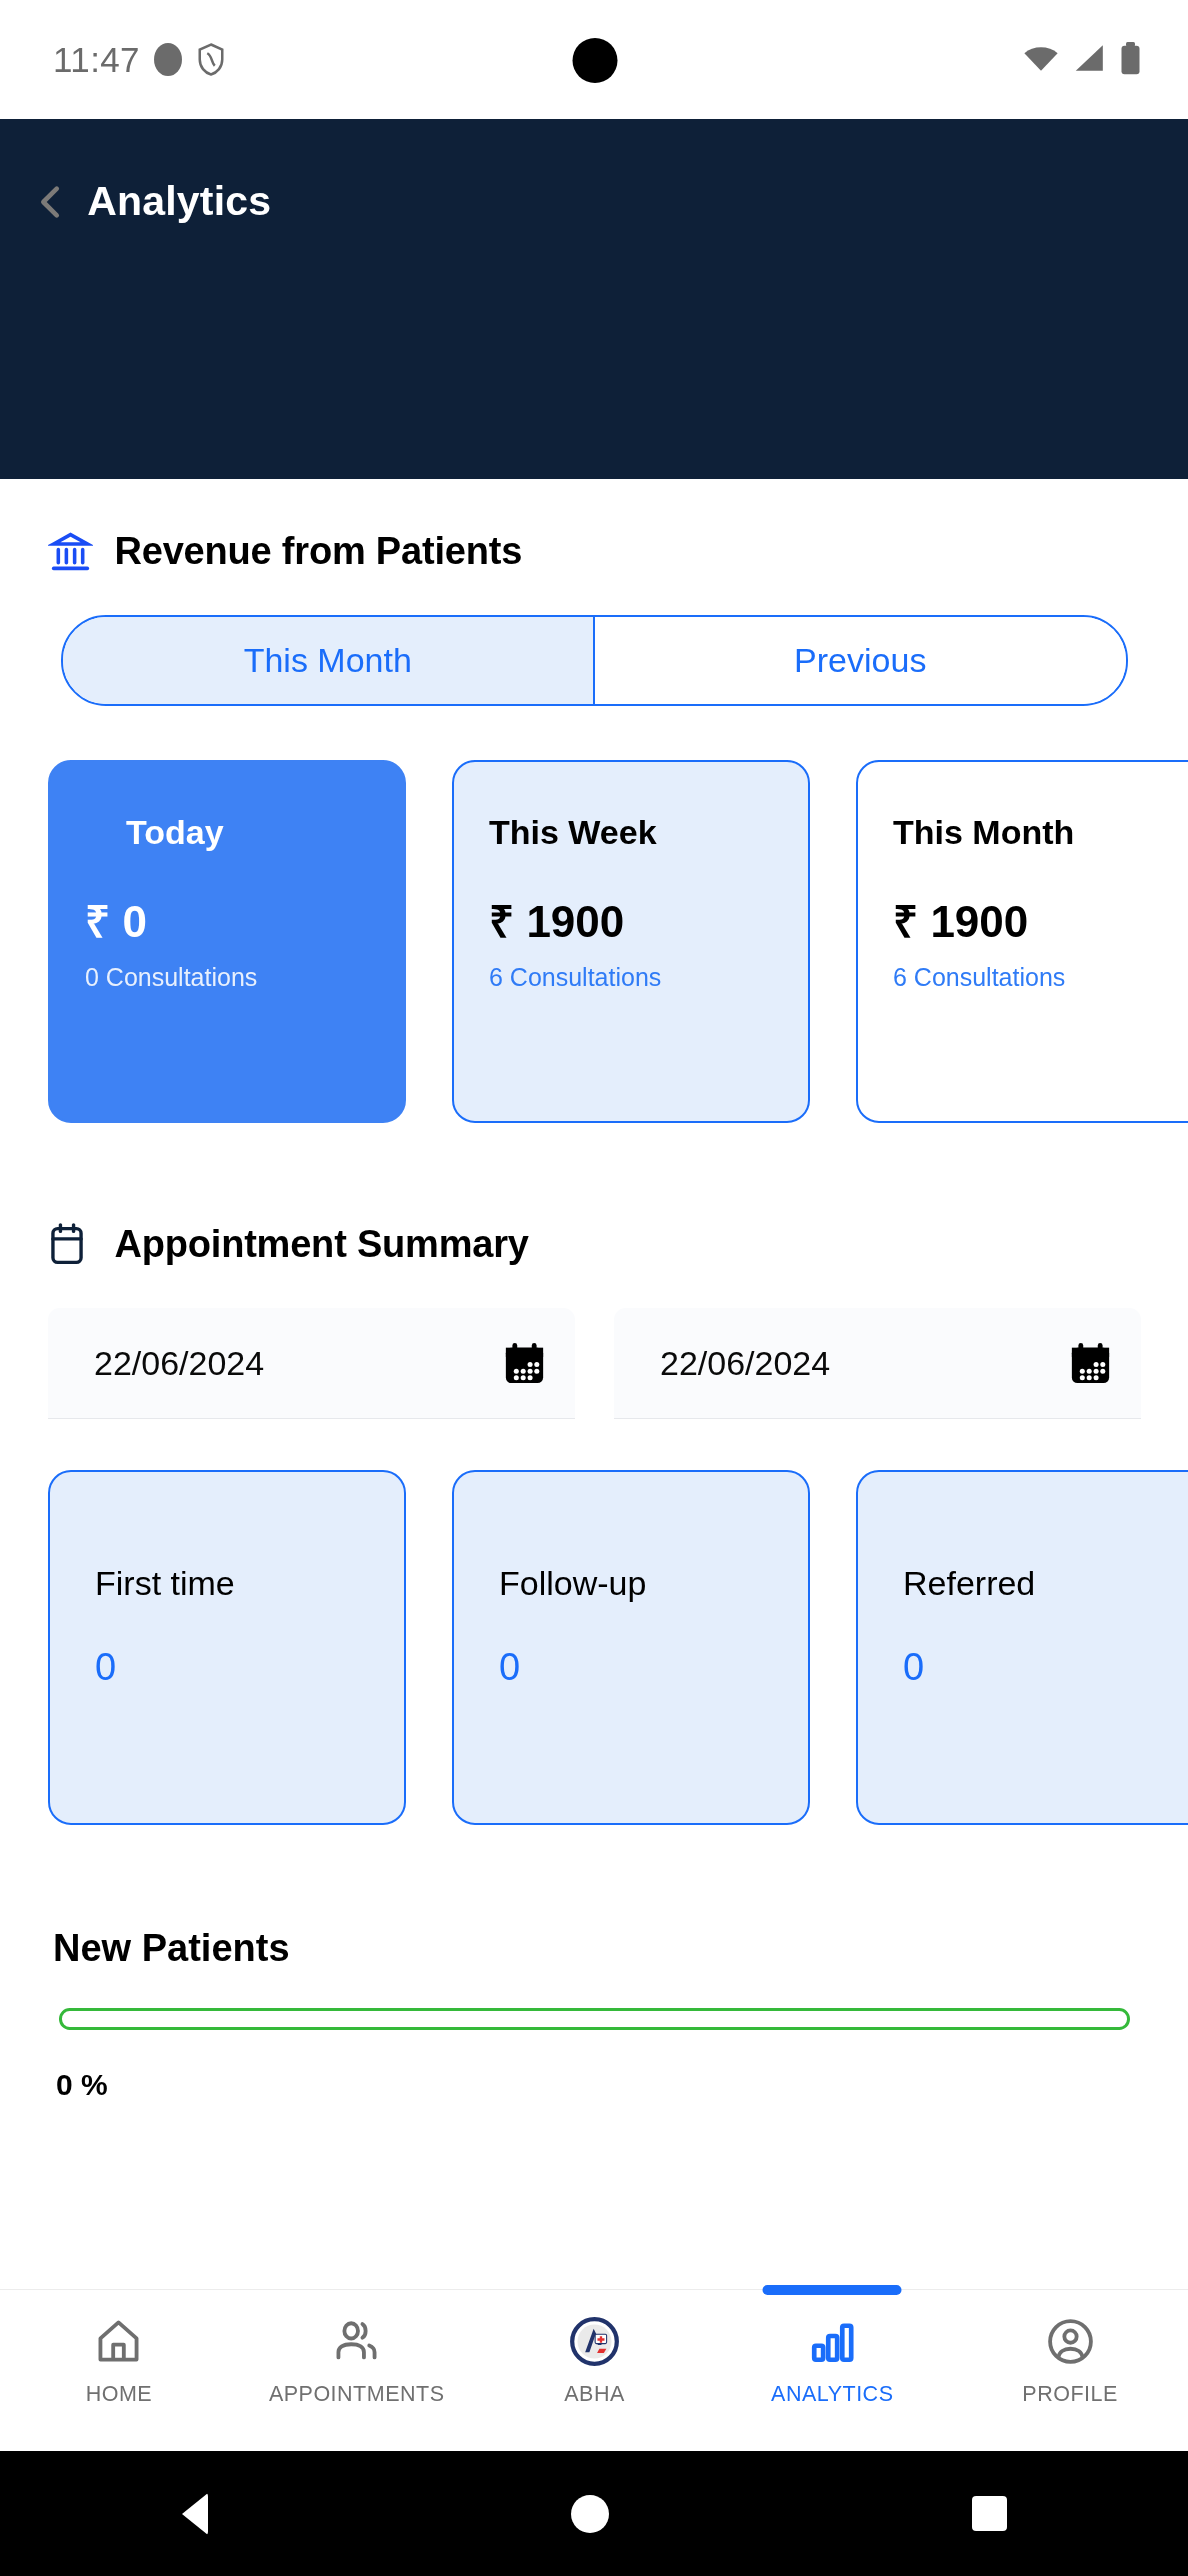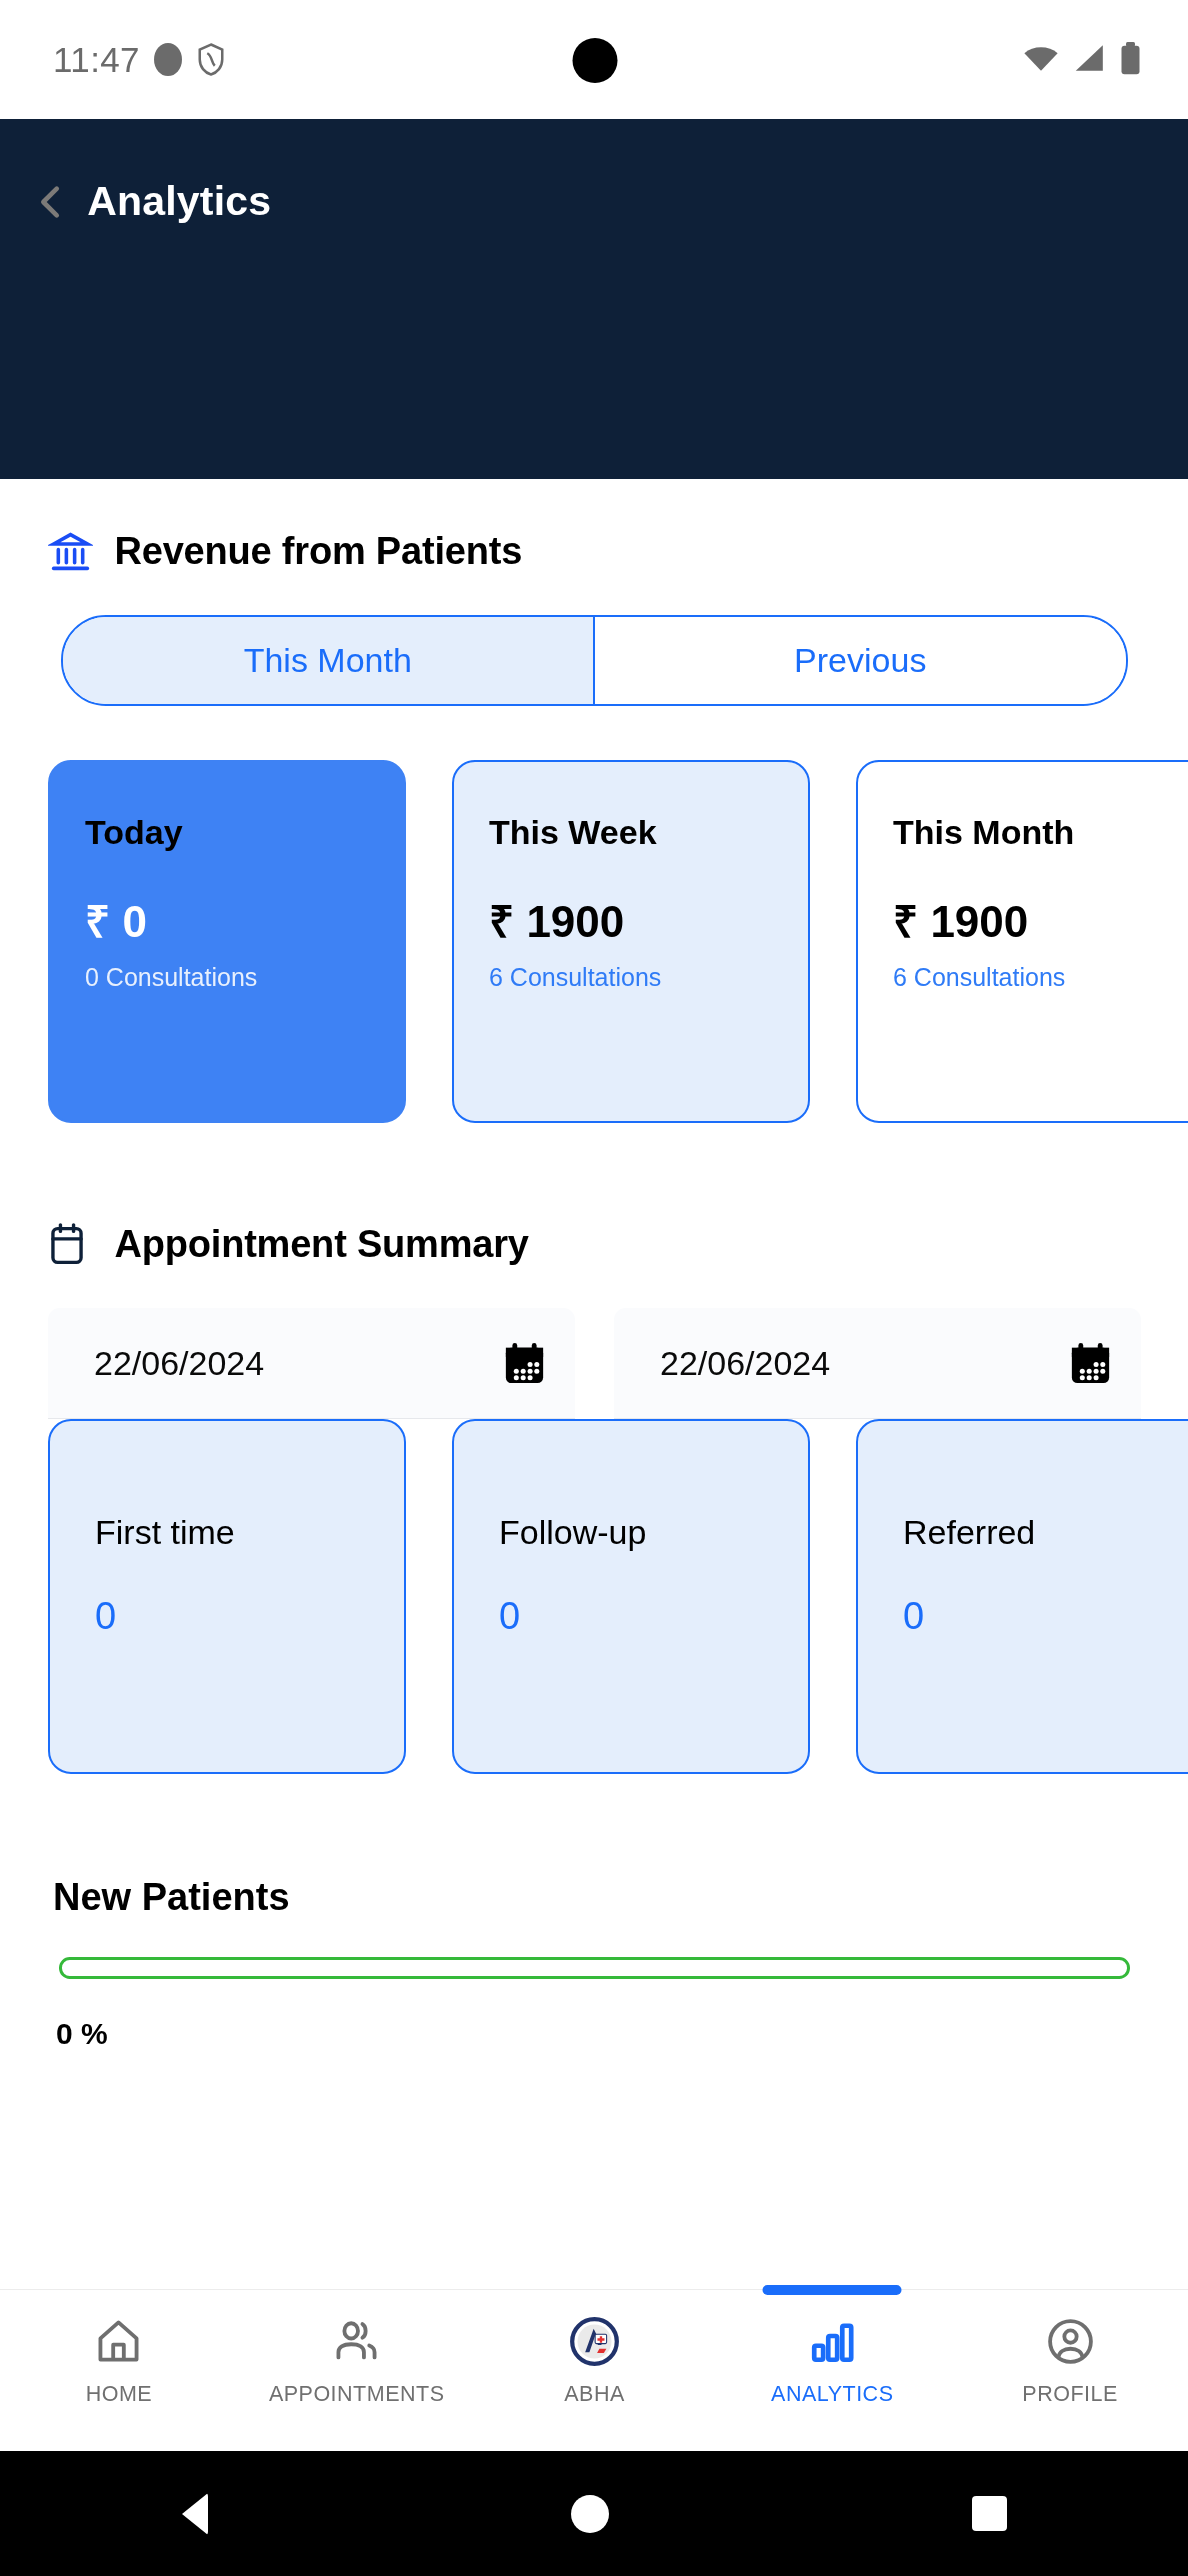--- a/index.html
+++ b/index.html
@@ -168,34 +168,35 @@
   .rev-amount {
     font-size: 44px;
     font-weight: 700;
     margin-bottom: 13.2px;
     white-space: nowrap;
   }
   .rev-sub {
     font-size: 25px;
     white-space: nowrap;
   }
-  .solid .rev-label { color: #000000; }
+  .solid .rev-label { color: #ffffff; margin-left: 41px; }
   .solid .rev-amount { color: #ffffff; }
   .solid .rev-sub { color: #e8f0fd; }
   .tint .rev-label, .plain .rev-label { color: #000000; }
   .tint .rev-amount, .plain .rev-amount { color: #000000; }
   .tint .rev-sub, .plain .rev-sub { color: #2f7bf6; }
 
   
   .appt-head { margin-top: 99px; }
 
   .date-row {
     display: flex;
     gap: 39px;
     padding: 0 48px;
+    margin-bottom: 51px;
   }
   .date-field {
     flex: 1 1 0;
     height: 111px;
     background: #fafbfd;
     border-radius: 11.6px 11.6px 0 0;
     border-bottom: 1.7px solid #e6e8ec;
     display: flex;
     align-items: center;
     justify-content: space-between;

